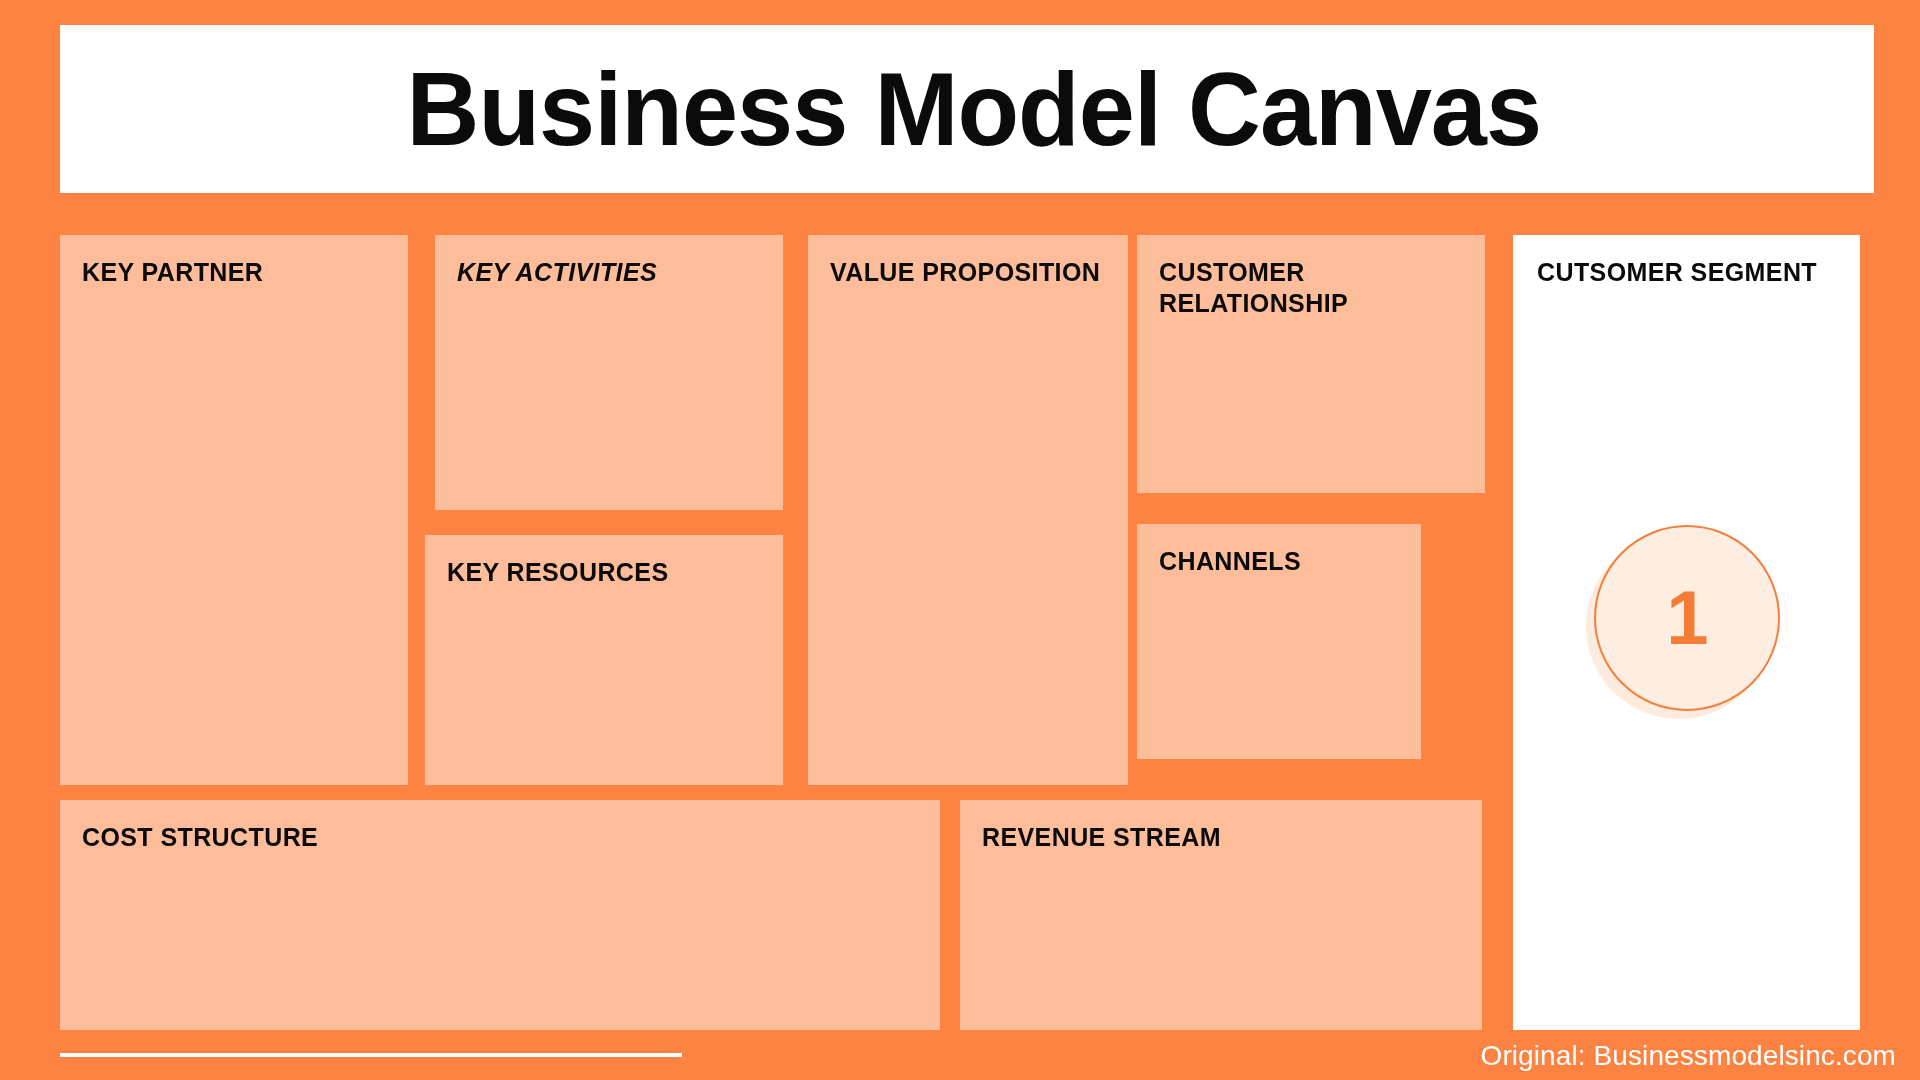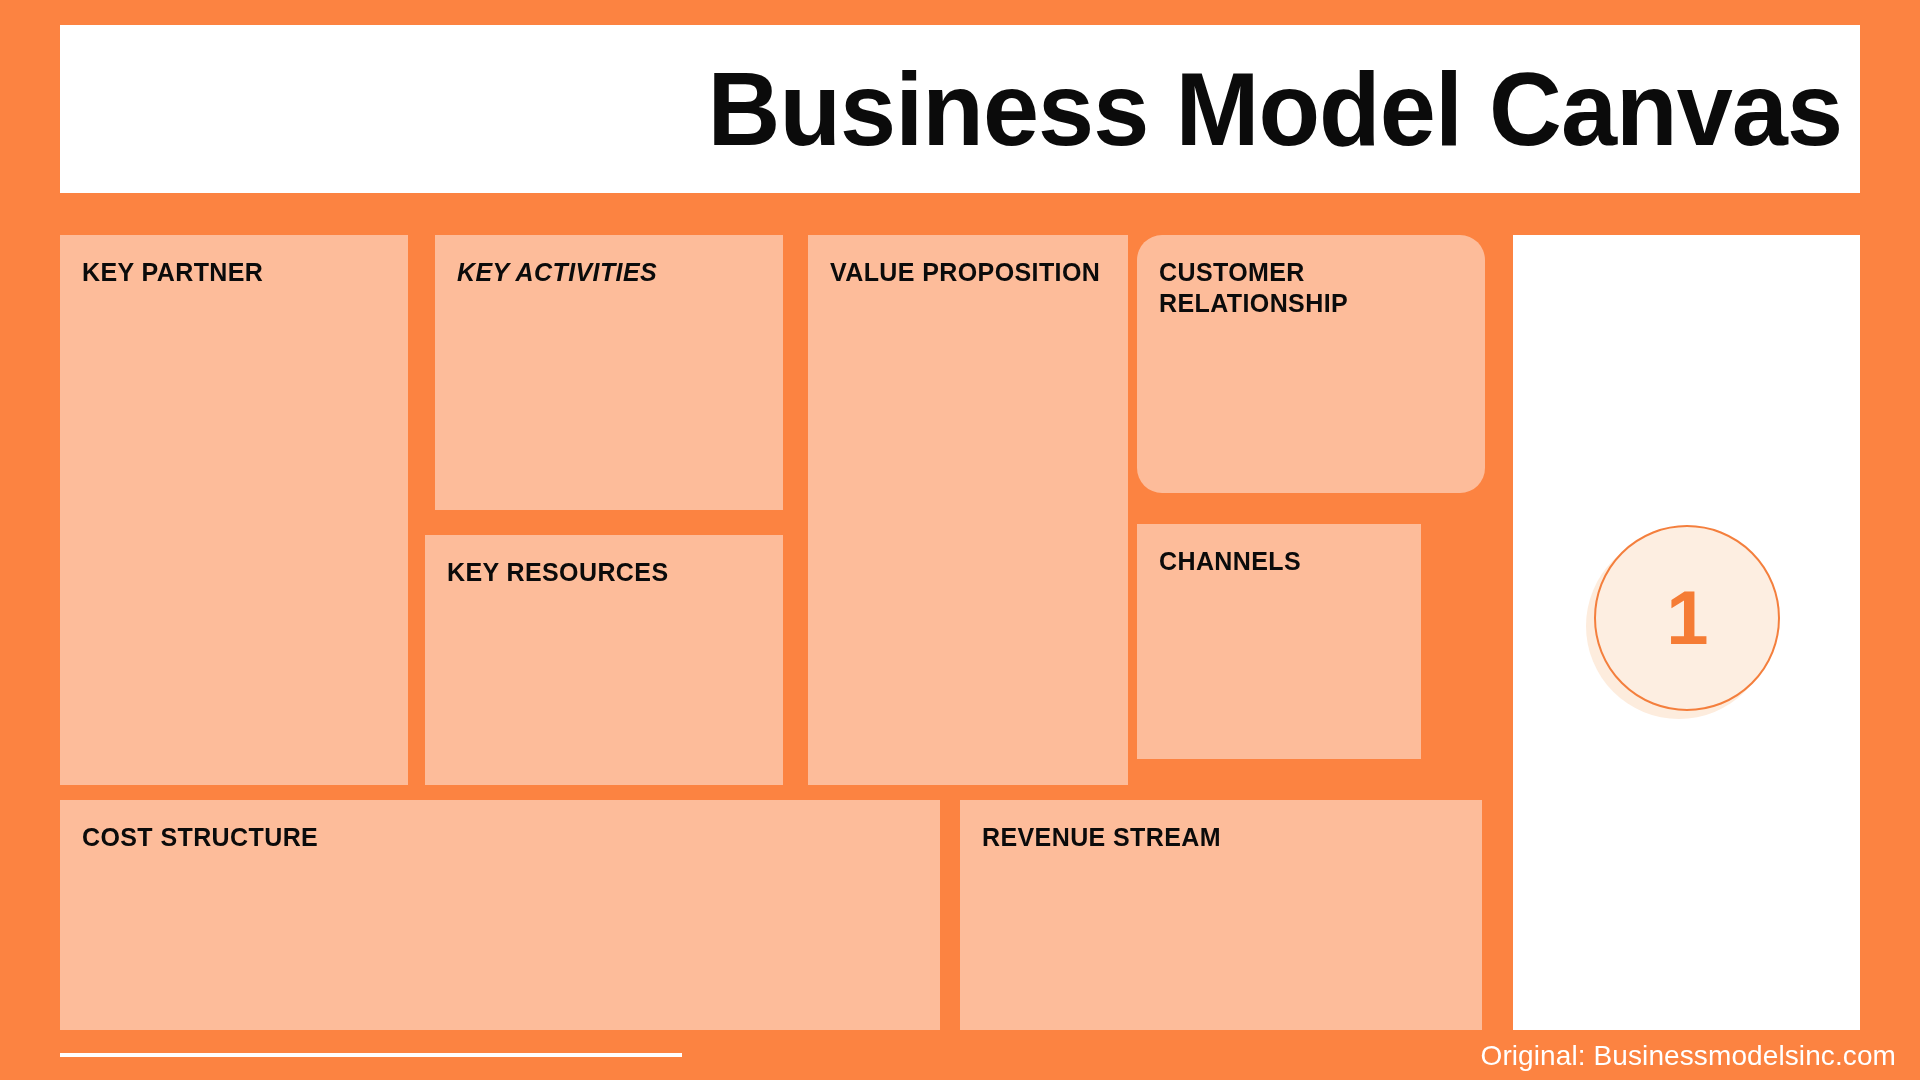--- a/index.html
+++ b/index.html
@@ -25,21 +25,22 @@
   
   .title-bar {
     position: absolute;
     left: 60px;
     top: 25px;
     width: 1800px;
     height: 168px;
     background: #ffffff;
     display: flex;
     align-items: center;
-    justify-content: flex-end;
+    justify-content: center;
+    padding-left: 14px;
   }
 
   .title-text {
     font-family: "Liberation Sans", "DejaVu Sans", sans-serif;
     font-size: 104px;
     font-weight: 700;
     color: #0B0B0B;
     letter-spacing: -1px;
     line-height: 1;
     white-space: nowrap;
@@ -66,21 +67,21 @@
     letter-spacing: 0.4px;
     line-height: 1.22;
     text-transform: uppercase;
   }
 
   
   #block-key-partner            { left: 60px;   top: 235px; width: 348px; height: 550px; }
   #block-key-activities         { left: 435px;  top: 235px; width: 348px; height: 275px; font-style: italic; }
   #block-key-resources          { left: 425px;  top: 535px; width: 358px; height: 250px; }
   #block-value-proposition      { left: 808px;  top: 235px; width: 320px; height: 550px; }
-  #block-customer-relationship  { left: 1137px; top: 235px; width: 348px; height: 258px; border-radius: 25px; }
+  #block-customer-relationship  { left: 1137px; top: 235px; width: 348px; height: 258px; }
   #block-channels               { left: 1137px; top: 524px; width: 284px; height: 235px; text-decoration: underline; }
   #block-cost-structure         { left: 60px;   top: 800px; width: 880px; height: 230px; }
   #block-revenue-stream         { left: 960px;  top: 800px; width: 522px; height: 230px; }
 
   
   .segment-card {
     position: absolute;
     left: 1513px;
     top: 235px;
     width: 347px;
@@ -206,20 +207,21 @@
 
   <div class="block" id="block-customer-relationship">
     <div class="block-label">CUSTOMER RELATIONSHIP</div>
   </div>
 
   <div class="block" id="block-channels">
     <div class="block-label">CHANNELS</div>
   </div>
 
   <div class="segment-card">
+    <div class="segment-label">CUTSOMER SEGMENT</div>
 
     <div class="segment-badge-wrap">
       <div class="segment-badge">
         <div class="badge-shadow"></div>
         <div class="badge-ring">
           <span class="badge-number">1</span>
         </div>
       </div>
     </div>
   </div>

